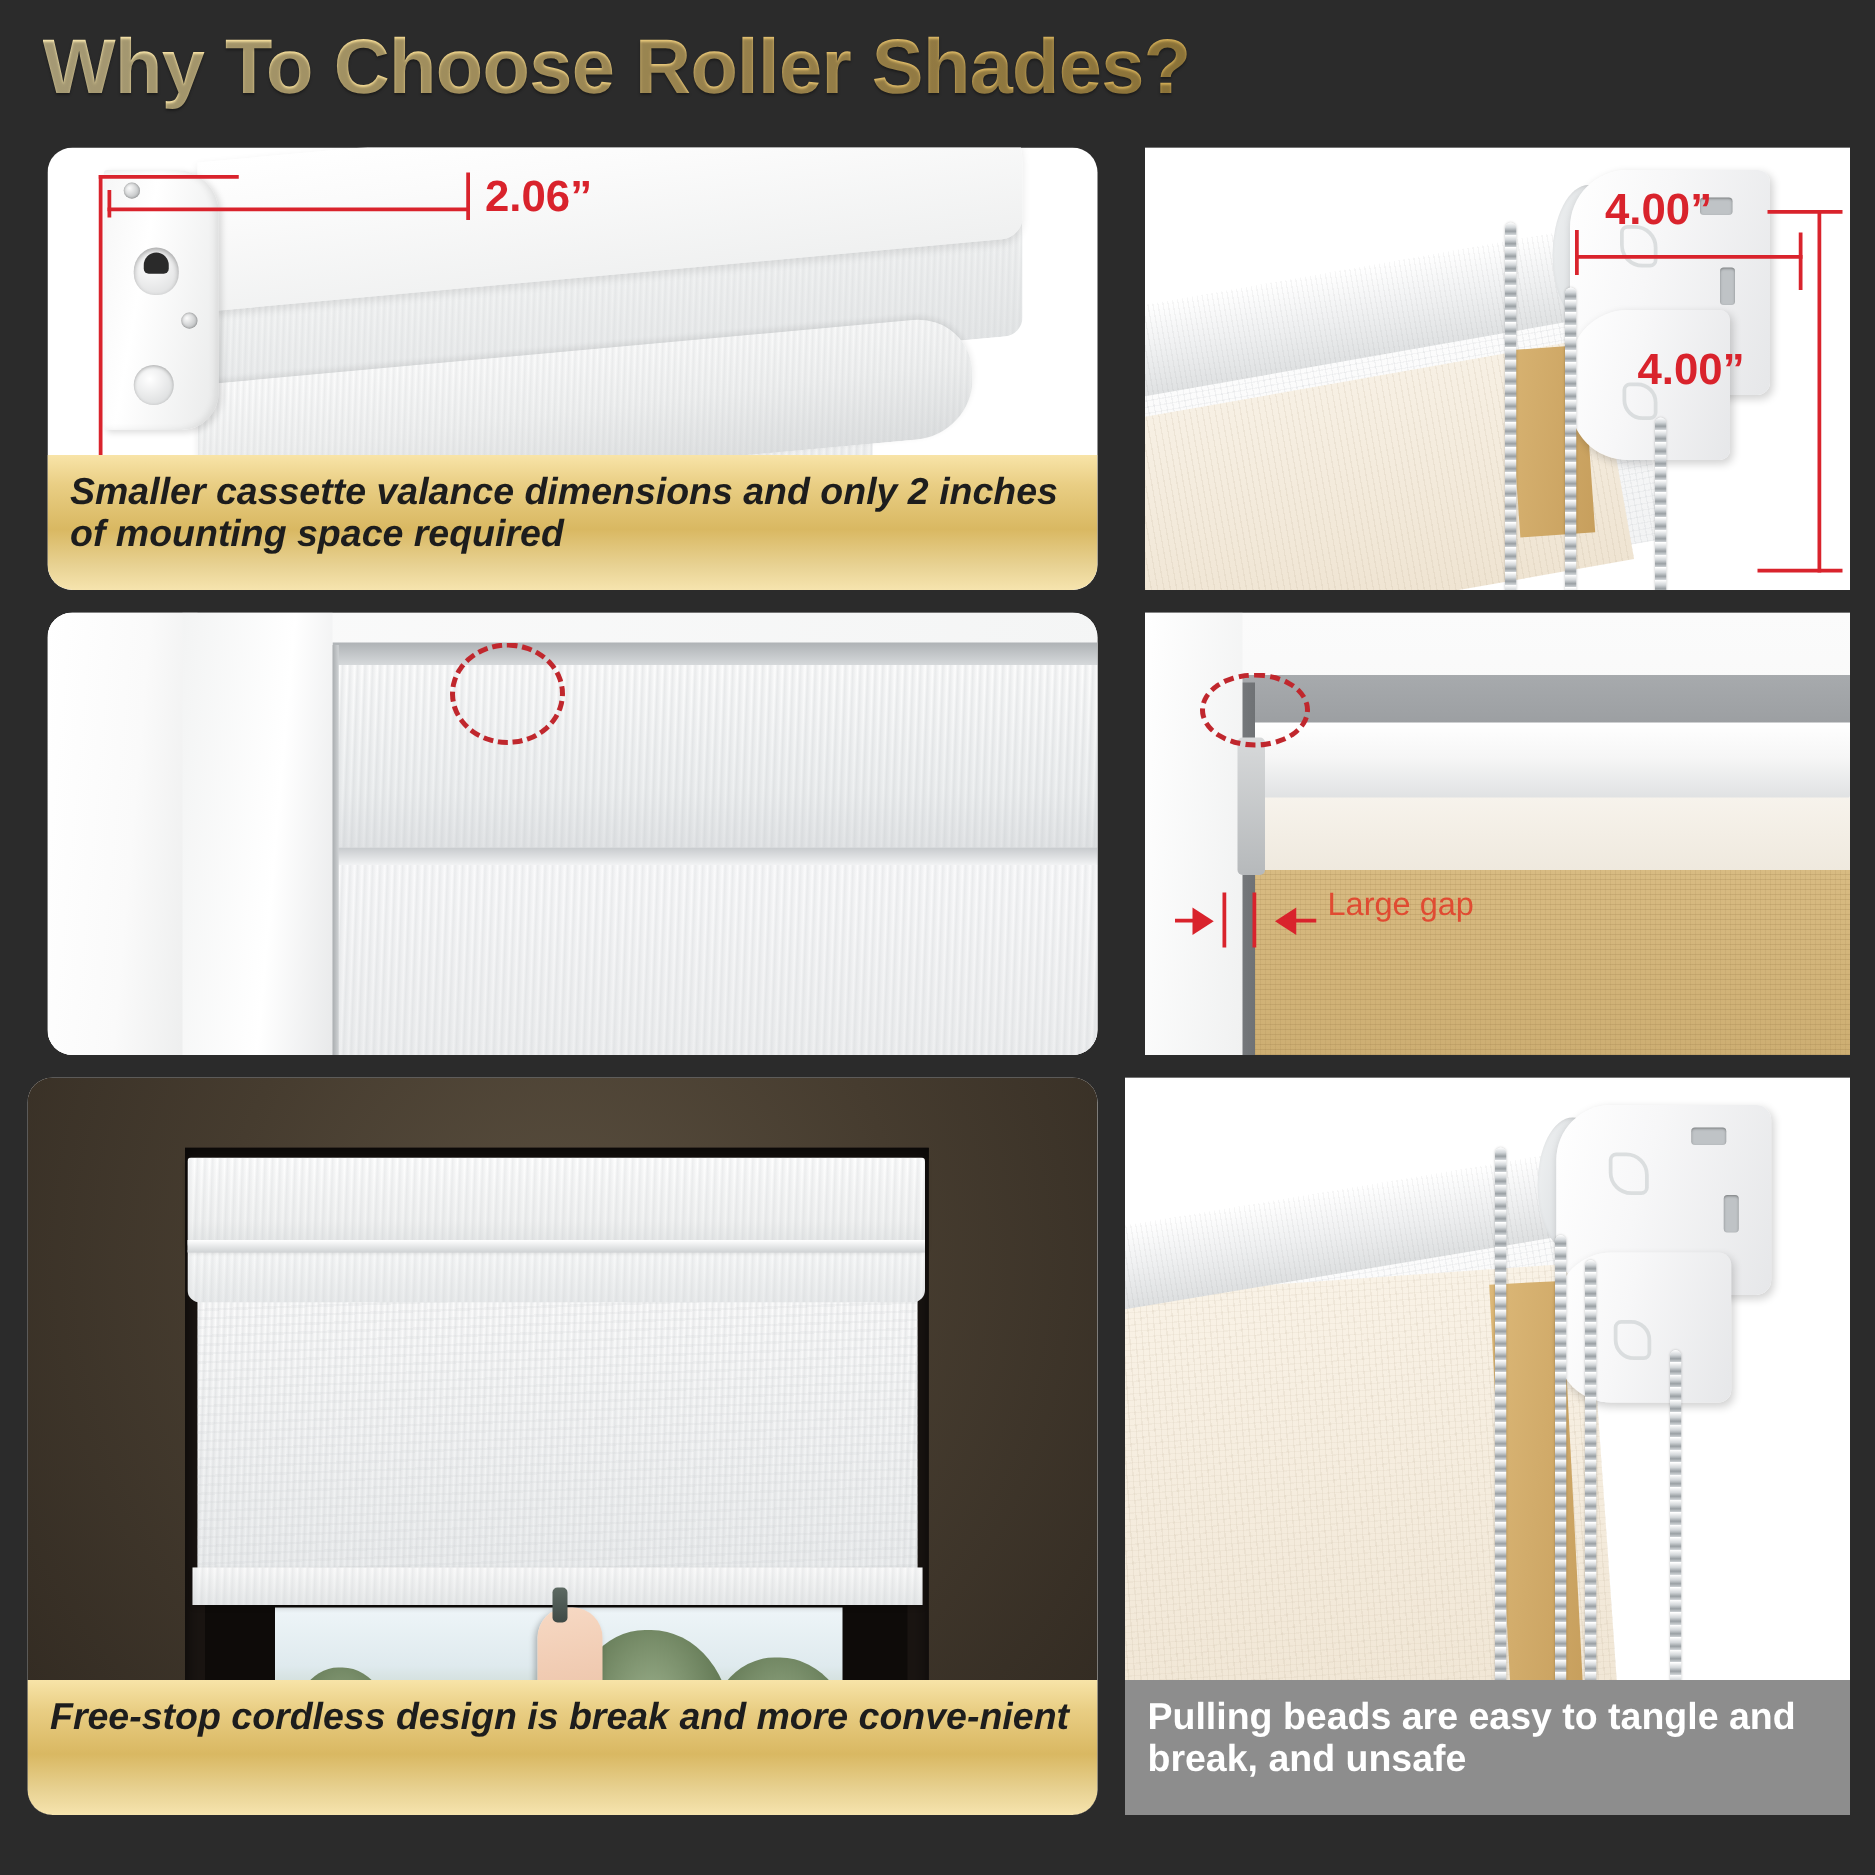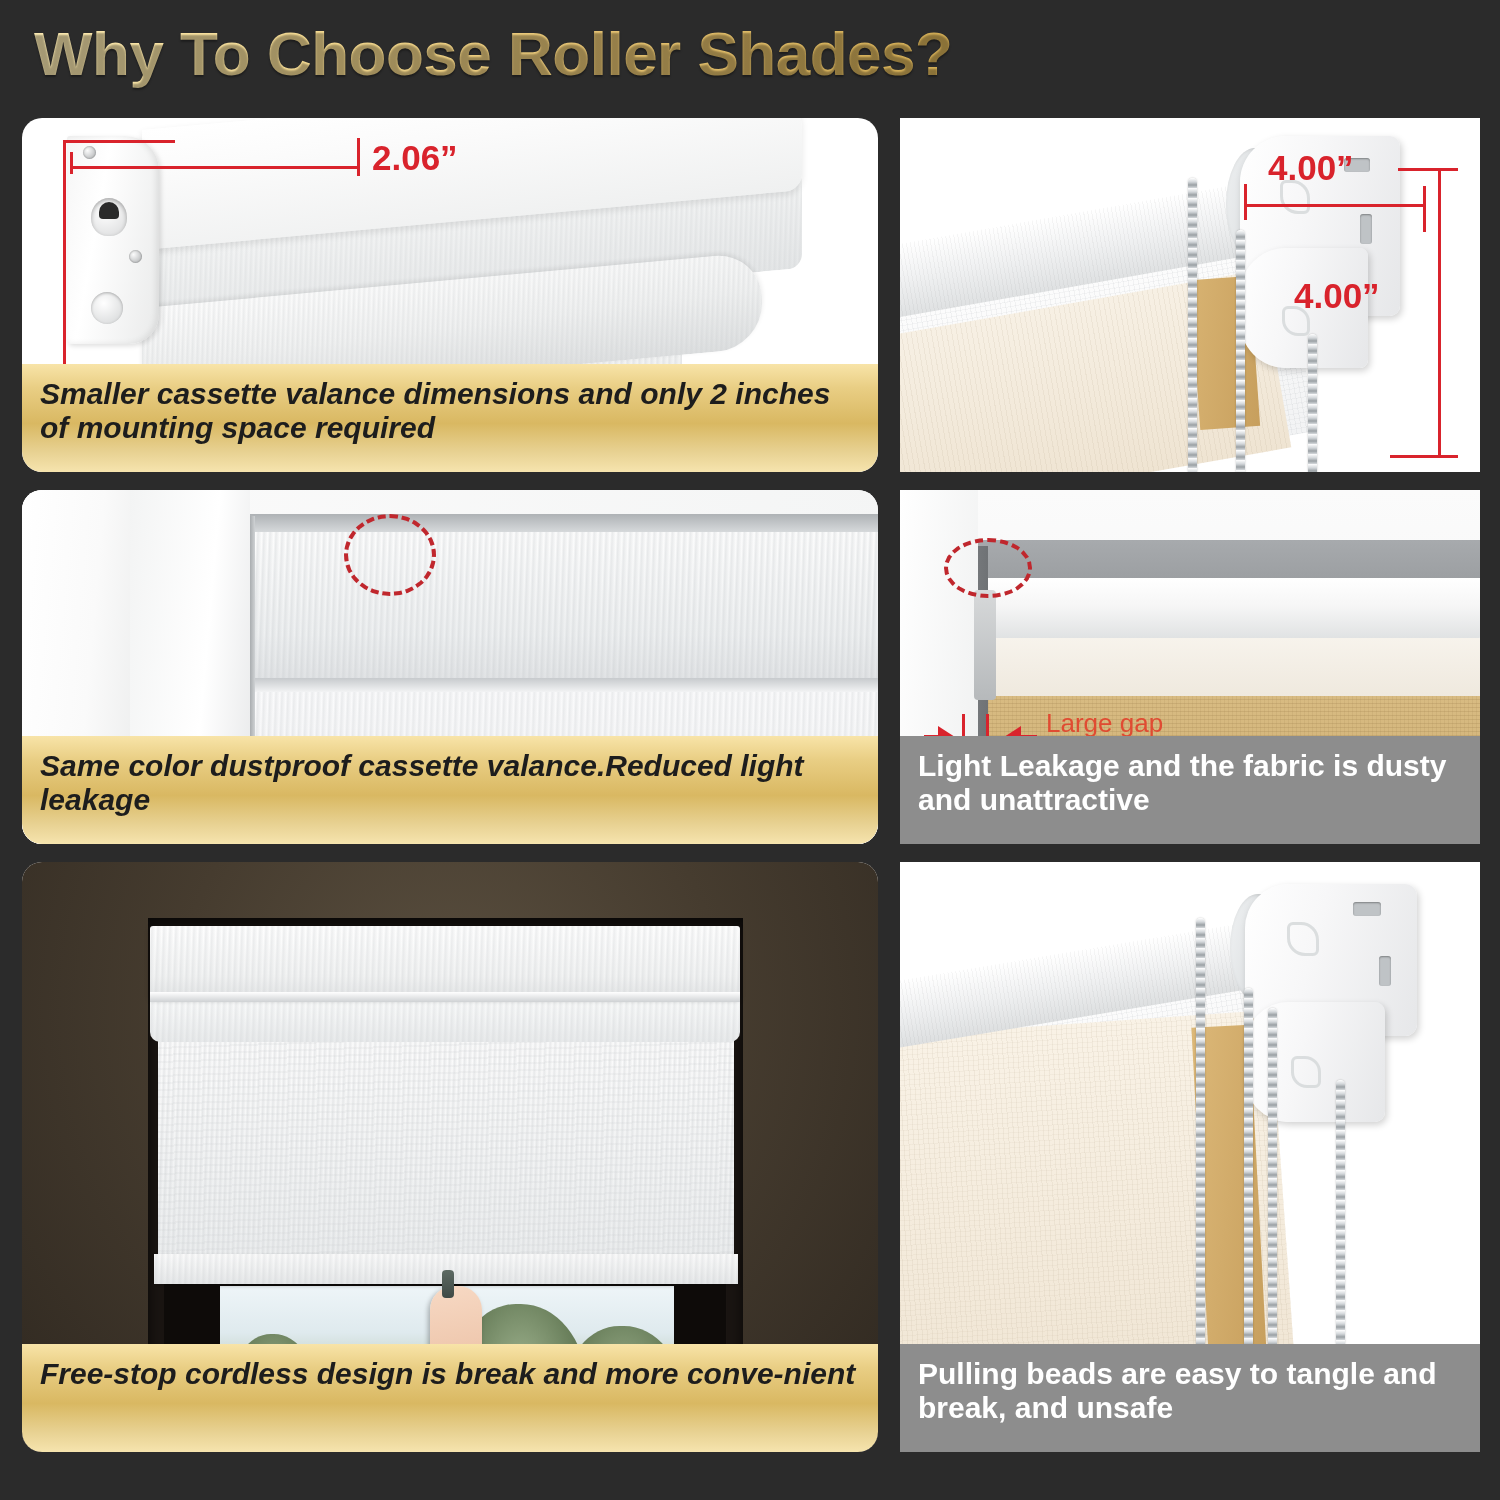--- a/index.html
+++ b/index.html
@@ -27,21 +27,21 @@
   .grid {
     position: absolute; left: 22px; top: 118px;
     width: 1458px; height: 1362px;
     display: grid;
     grid-template-columns: 878px 580px;
     grid-template-rows: 372px 372px 590px;
     gap: 0;
   }
   .cell { position: relative; overflow: hidden; }
   .cell.left  { padding-right: 22px; }
-  .cell.rowgap { padding-bottom: 18px; }
+  .cell.rowgap { padding-bottom: 18px; margin-left: 16px; }
 
   .panel {
     position: relative; width: 100%; height: 100%;
     overflow: hidden; background: #fff;
   }
   .panel.good { border-radius: 20px; }
   .panel.bad  { border-radius: 0; }
 
   .photo { position: absolute; inset: 0; overflow: hidden; }
 
@@ -477,21 +477,20 @@
           <div class="p3-shade-div"></div>
           <div class="p3-shade-b"></div>
           <div class="p3-gapline"></div>
           <div class="p3-frame-out"></div>
           <div class="p3-frame-in"></div>
 
           <div class="dashed-circle" style="left:322px; top:24px; width:92px; height:82px;"></div>
 
         </div>
 
-        <div class="caption good">Same color dustproof cassette valance.Reduced light leakage</div>
       </div>
     </div>
 
     <div class="cell rowgap">
       <div class="panel bad">
         <div class="photo">
           <div class="p4-bg"></div>
           <div class="p4-fabric"></div>
           <div class="p4-top-dark"></div>
           <div class="p4-valance"></div>
@@ -505,21 +504,20 @@
 
           <div class="arrow-r" style="left:38px; top:236px;"></div>
           <div class="dim dim-line-h" style="left:24px; top:245px; width:18px;"></div>
           <div class="dim dim-line-v" style="left:62px; top:224px; height:44px;"></div>
           <div class="dim dim-line-v" style="left:86px; top:224px; height:44px;"></div>
           <div class="arrow-l" style="left:104px; top:236px;"></div>
           <div class="dim dim-line-h" style="left:119px; top:245px; width:18px;"></div>
           <div class="dim-label small" style="left:146px; top:218px; color:#e04b32; font-weight:normal;">Large gap</div>
         </div>
 
-        <div class="caption bad">Light Leakage and the fabric is dusty and unattractive</div>
       </div>
     </div>
 
     <div class="cell left">
       <div class="panel good">
         <div class="photo">
           <div class="p5-wall"></div>
           <div class="p5-recess"></div>
           <div class="p5-recess-in"></div>
 

